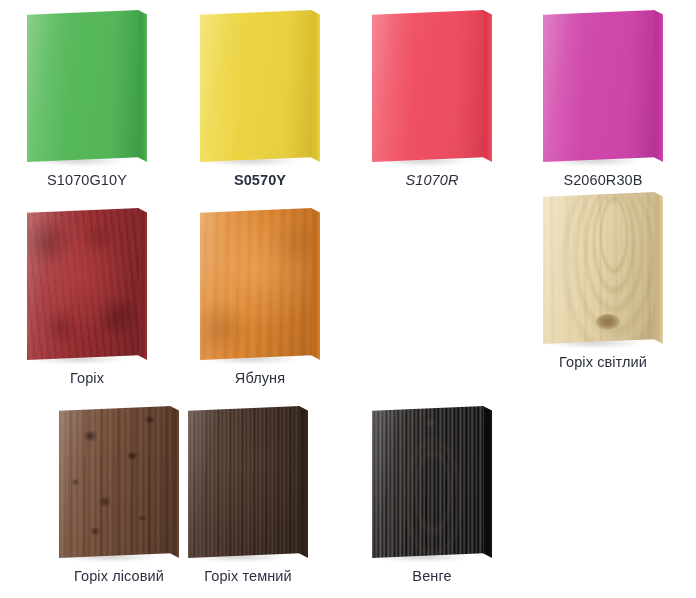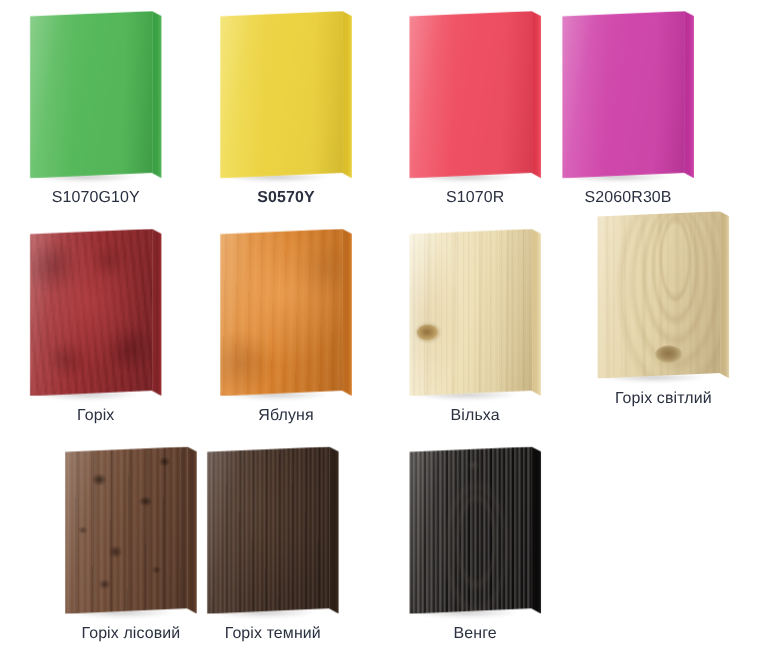--- a/index.html
+++ b/index.html
@@ -121,38 +121,38 @@
     <div class="tex" style="
       background:
         linear-gradient(92deg, #f2e05c 0%, #ecd342 38%, #ecd342 72%, #dcc02c 100%);
     "></div>
     <div class="sheen"></div>
         </div>
       </div>
     </div>
     <div class="swatch-label">S0570Y</div>
     </div>
-    <div class="swatch-cell" style="left: 345px; top: 2px;">
+    <div class="swatch-cell" style="left: 345px; top: 2px; font-style: italic;">
     <div class="panel-wrap">
       <div class="panel-shadow"></div>
       <div class="panel-stage">
         <div class="panel-edge" style="background:linear-gradient(90deg, #d93349 0%, #e23b50 55%, #ef4f62 100%);"></div>
         <div class="panel-face" style="background:#ef4f62;">
 
     <div class="tex" style="
       background:
         linear-gradient(92deg, #f4697a 0%, #ef4f62 38%, #ef4f62 72%, #e23b50 100%);
     "></div>
     <div class="sheen"></div>
         </div>
       </div>
     </div>
     <div class="swatch-label">S1070R</div>
     </div>
-    <div class="swatch-cell" style="left: 484px; top: 2px;">
+    <div class="swatch-cell" style="left: 516px; top: 2px;">
     <div class="panel-wrap">
       <div class="panel-shadow"></div>
       <div class="panel-stage">
         <div class="panel-edge" style="background:linear-gradient(90deg, #b92f96 0%, #bd349a 55%, #cf47ab 100%);"></div>
         <div class="panel-face" style="background:#cf47ab;">
 
     <div class="tex" style="
       background:
         linear-gradient(92deg, #d961b8 0%, #cf47ab 38%, #cf47ab 72%, #bd349a 100%);
     "></div>
@@ -199,55 +199,20 @@
         radial-gradient(ellipse 36% 26% at 20% 78%, rgba(140,70,15,0.30), rgba(0,0,0,0) 72%),
         radial-gradient(ellipse 30% 22% at 82% 26%, rgba(140,70,15,0.24), rgba(0,0,0,0) 72%),
         repeating-linear-gradient(91deg, rgba(120,60,12,0.09) 0px, rgba(0,0,0,0) 3px, rgba(255,210,150,0.10) 6px, rgba(0,0,0,0) 11px),
         linear-gradient(100deg, #e79a4b 0%, #d9822f 46%, #bd6a1e 100%);
     "></div>
     <div class="sheen"></div>
         </div>
       </div>
     </div>
     <div class="swatch-label">Яблуня</div>
-    </div>
-    <div class="swatch-cell" style="left: 345px; top: 200px;">
-    <div class="panel-wrap">
-      <div class="panel-shadow"></div>
-      <div class="panel-stage">
-        <div class="panel-edge" style="background:linear-gradient(90deg, #d8c28d 0%, #ddc894 55%, #eee0b6 100%);"></div>
-        <div class="panel-face" style="background:#eee0b6;">
-
-    <div class="tex" style="
-      background:
-        linear-gradient(94deg, rgba(255,255,255,0.30) 0%, rgba(0,0,0,0) 28%, rgba(0,0,0,0) 70%, rgba(150,120,60,0.18) 100%),
-        repeating-linear-gradient(90deg,
-      rgba(0,0,0,0.055) 0px,
-      rgba(0,0,0,0) 1px,
-      rgba(255,255,255,0.044000000000000004) 2.5px,
-      rgba(0,0,0,0) 5px),
-        repeating-linear-gradient(90deg,
-      rgba(0,0,0,0.035) 0px,
-      rgba(0,0,0,0) 1px,
-      rgba(255,255,255,0.028000000000000004) 5.5px,
-      rgba(0,0,0,0) 11px),
-        repeating-linear-gradient(90.6deg, rgba(150,120,62,0.13) 0px, rgba(0,0,0,0) 2px, rgba(0,0,0,0) 22px, rgba(150,120,62,0.10) 24px),
-        radial-gradient(ellipse 40% 60% at 14% 52%, rgba(200,170,105,0.30), rgba(0,0,0,0) 74%),
-        linear-gradient(100deg, #f6ecce 0%, #eee0b6 50%, #ddc894 100%);
-    "></div>
-    <div class="knot" style="
-      left:6%;top:57%;width:20px;height:15px;
-      background:radial-gradient(ellipse at 45% 45%, #8d6a33 0%, #a8874b 34%, #c0a268 58%, rgba(196,166,108,0) 78%);
-      box-shadow:0 0 3px rgba(120,90,40,0.45);
-    "></div>
-    <div class="sheen"></div>
-        </div>
-      </div>
-    </div>
-    <div class="swatch-label">Вільха</div>
     </div>
     <div class="swatch-cell" style="left: 516px; top: 184px;">
     <div class="panel-wrap">
       <div class="panel-shadow"></div>
       <div class="panel-stage">
         <div class="panel-edge" style="background:linear-gradient(90deg, #c9b383 0%, #cbb687 55%, #e3d3a8 100%);"></div>
         <div class="panel-face" style="background:#e3d3a8;">
 
     <div class="tex" style="
       background:

